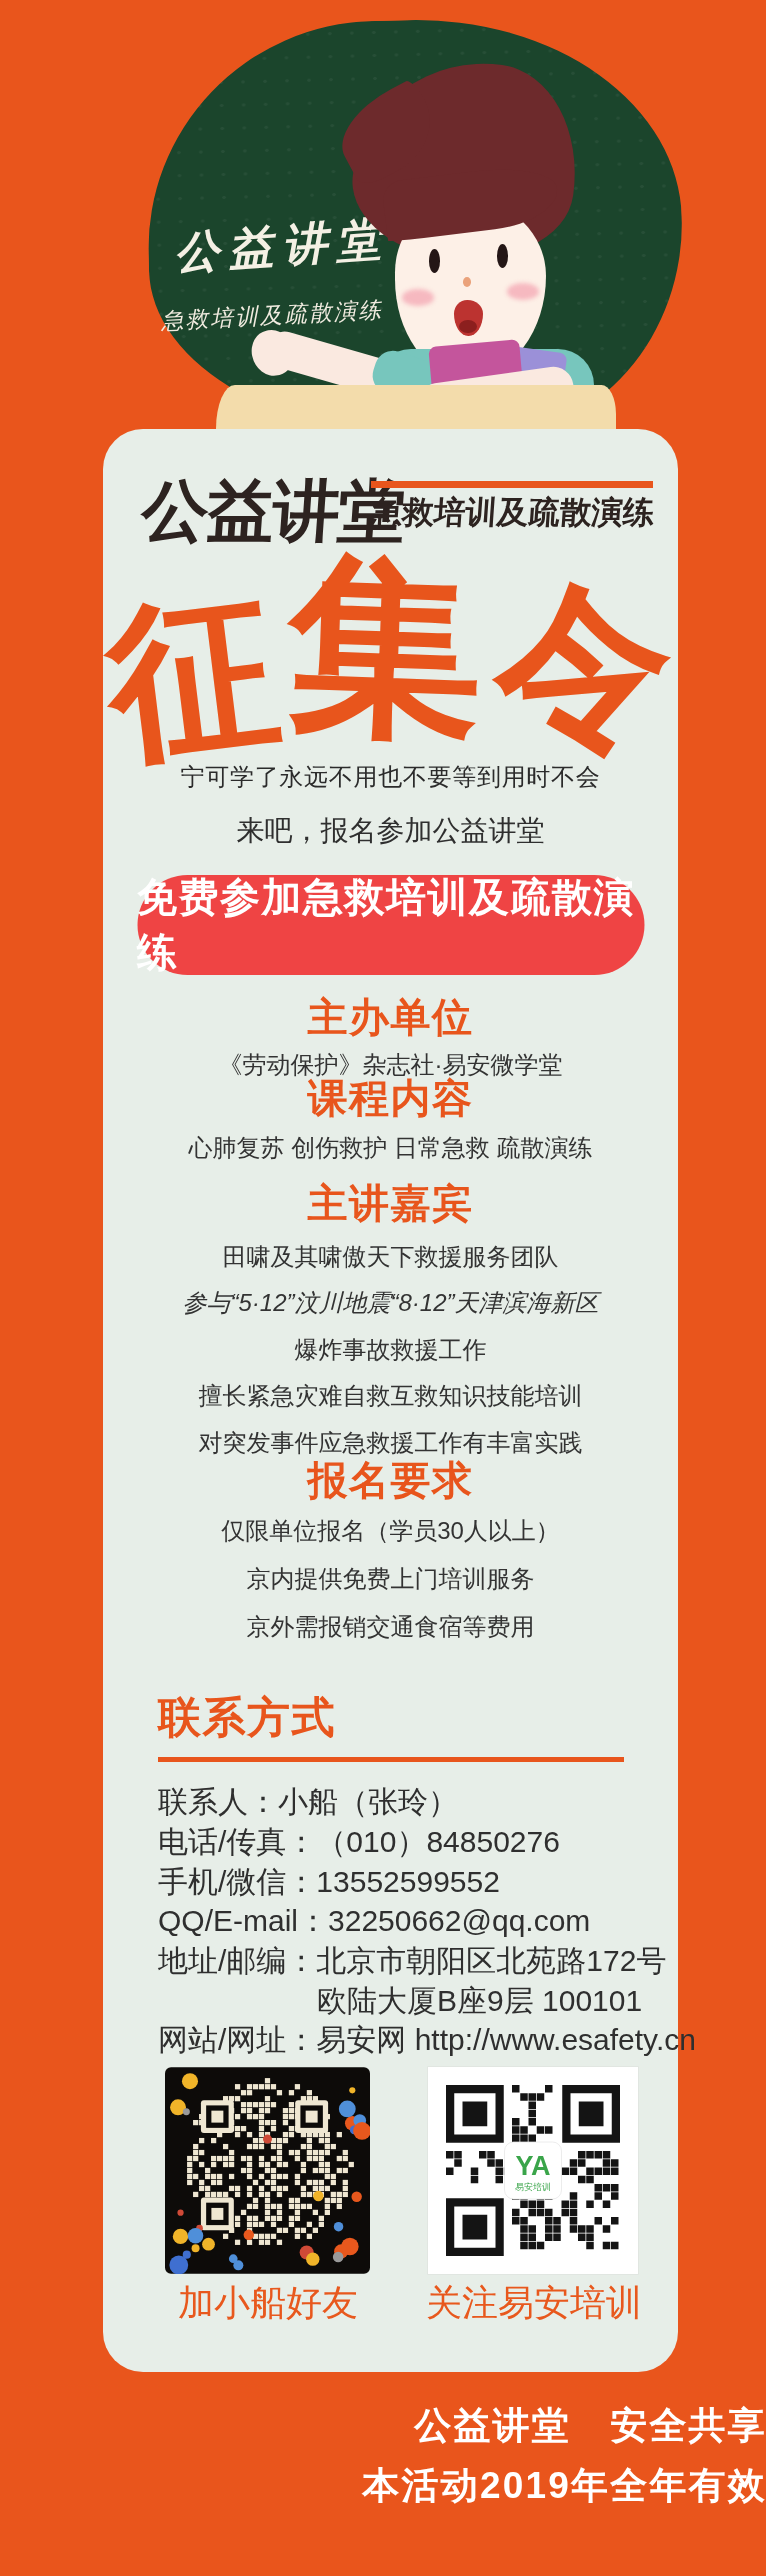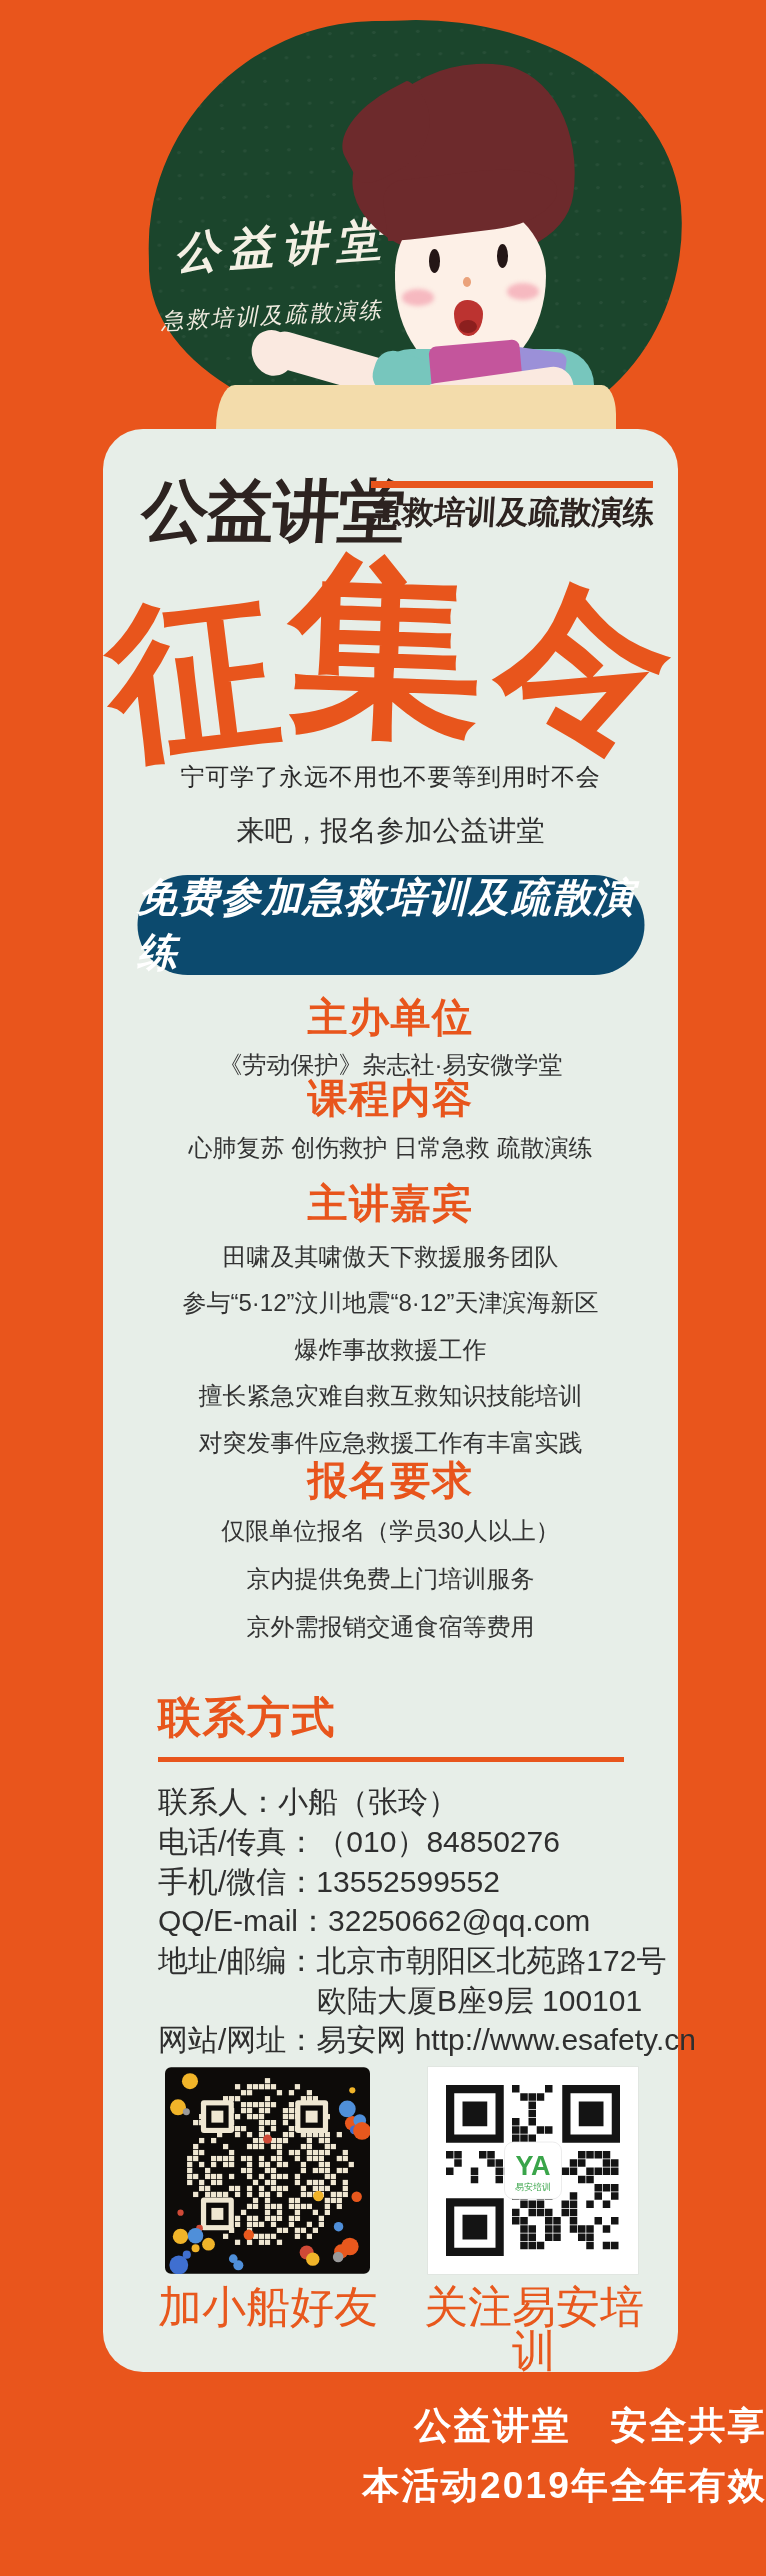--- a/index.html
+++ b/index.html
@@ -71,42 +71,42 @@
     color:#e8551c; font-family:"DejaVu Serif", serif; font-weight:700; line-height:1; }
   .banner span { display:inline-block; position:relative; margin:0 3px; }
   .bc1 { font-size:169px; transform:rotate(-7deg); top:19.5px; }
   .bc2 { font-size:195px; transform:rotate(2deg); top:0; }
   .bc3 { font-size:180px; transform:rotate(-5deg); top:13.5px; }
   .slogan { position:absolute; left:0; right:0; top:334px; text-align:center; font-size:24px;
     color:#2b2b2b; letter-spacing:0.7px; line-height:1.2; }
   .invite { position:absolute; left:0; right:0; top:385px; text-align:center; font-size:28px;
     color:#2f2f2f; line-height:1.2; }
   .cta { position:absolute; left:50%; top:446px; transform:translateX(-50%); width:507px; height:100px;
-    background:#0c4a6e; border-radius:51px; display:flex; align-items:center; justify-content:center;font-style:italic; }
+    background:#ef4444; border-radius:51px; display:flex; align-items:center; justify-content:center; }
   .cta span { color:#ffffff; font-size:40px; font-weight:900; letter-spacing:1.5px; }
   .sec-h { position:absolute; left:0; right:0; text-align:center; font-size:40px; font-weight:900;
     color:#e8551c; letter-spacing:1.5px; line-height:1; }
   .sec-t { position:absolute; left:0; right:0; text-align:center; font-size:24px; color:#333333;
     line-height:1.2; white-space:nowrap; }
   .h-organizer { top:568px; } .t-organizer { top:622px; }
   .h-course { top:649px; } .t-course { top:705px; }
   .h-speaker { top:754px; }
-  .sp0 { top:814px; } .sp1 { top:860px; } .sp2 { top:907px; } .sp3 { top:953px; } .sp4 { top:1000px; }
+  .sp0 { top:814px; } .sp1 { top:860px;font-style:italic; } .sp2 { top:907px; } .sp3 { top:953px; } .sp4 { top:1000px; }
   .h-signup { top:1031px; }
   .sg0 { top:1088px; } .sg1 { top:1136px; } .sg2 { top:1184px; }
   .h-contact { position:absolute; left:55px; top:1267px; font-size:43px; font-weight:900;
     color:#e8551c; letter-spacing:1.5px; line-height:1; }
   .contact-rule { position:absolute; left:55px; top:1328px; width:466px; height:5.2px; background:#e8551c; }
   .c-line { position:absolute; left:55px; font-size:30px; color:#2f2f2f; line-height:1.2; white-space:nowrap; }
   .c0 { top:1355px; } .c1 { top:1395px; } .c2 { top:1435px; } .c3 { top:1474px; }
   .c4 { top:1514px; } .c5 { top:1554px; left:214px; } .c6 { top:1593px; }
   .qr-left { position:absolute; left:62px; top:1638px; width:205px; height:207px; }
   .qr-right { position:absolute; left:325px; top:1638px; width:210px; height:207px;
     box-shadow:0 0 0 0.7px #dfe3df; }
-  .qr-cap { position:absolute; top:1856px; font-size:44px; color:#e8581d; text-align:center; line-height:1; }
+  .qr-cap { position:absolute; top:1856px; font-size:36px; color:#e8581d; text-align:center; line-height:1; }
   .cap-l { left:45px; width:240px; } .cap-r { left:315px; width:232px; }
 
   
   .footer-line { position:absolute; left:0; right:0; text-align:right; color:#ffffff;
     font-size:37px; font-weight:900; letter-spacing:2.2px; line-height:1; }
   .f1 { top:2407px; } .f2 { top:2467px; }
 </style>
 </head>
 <body>
 

